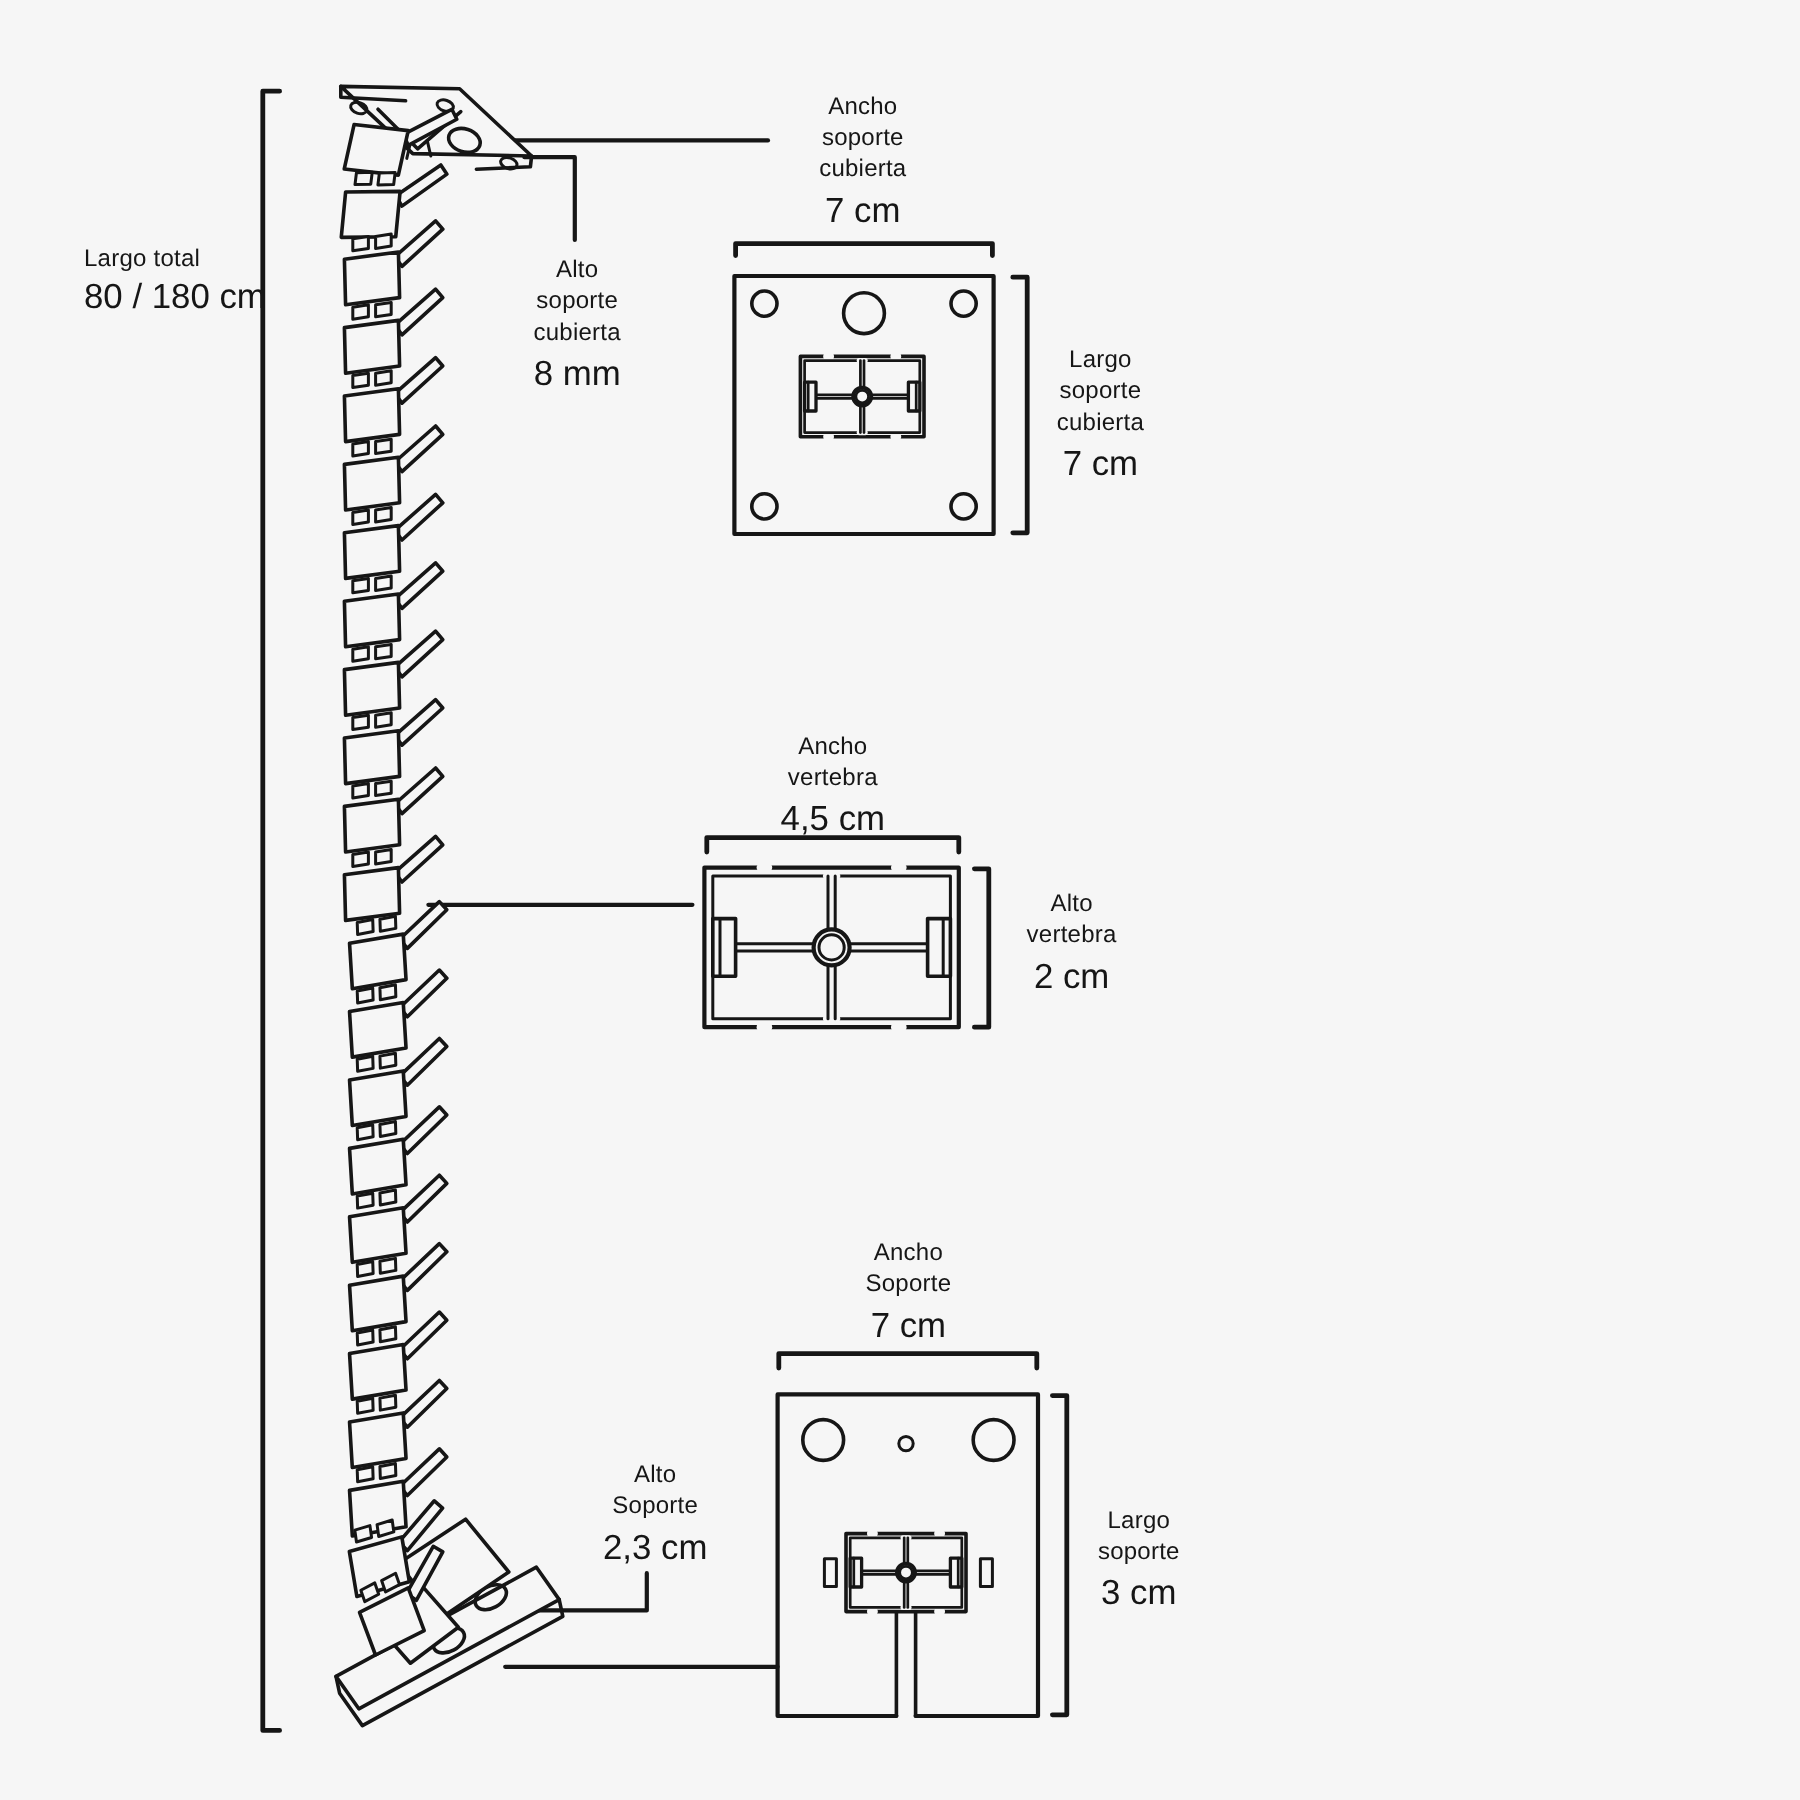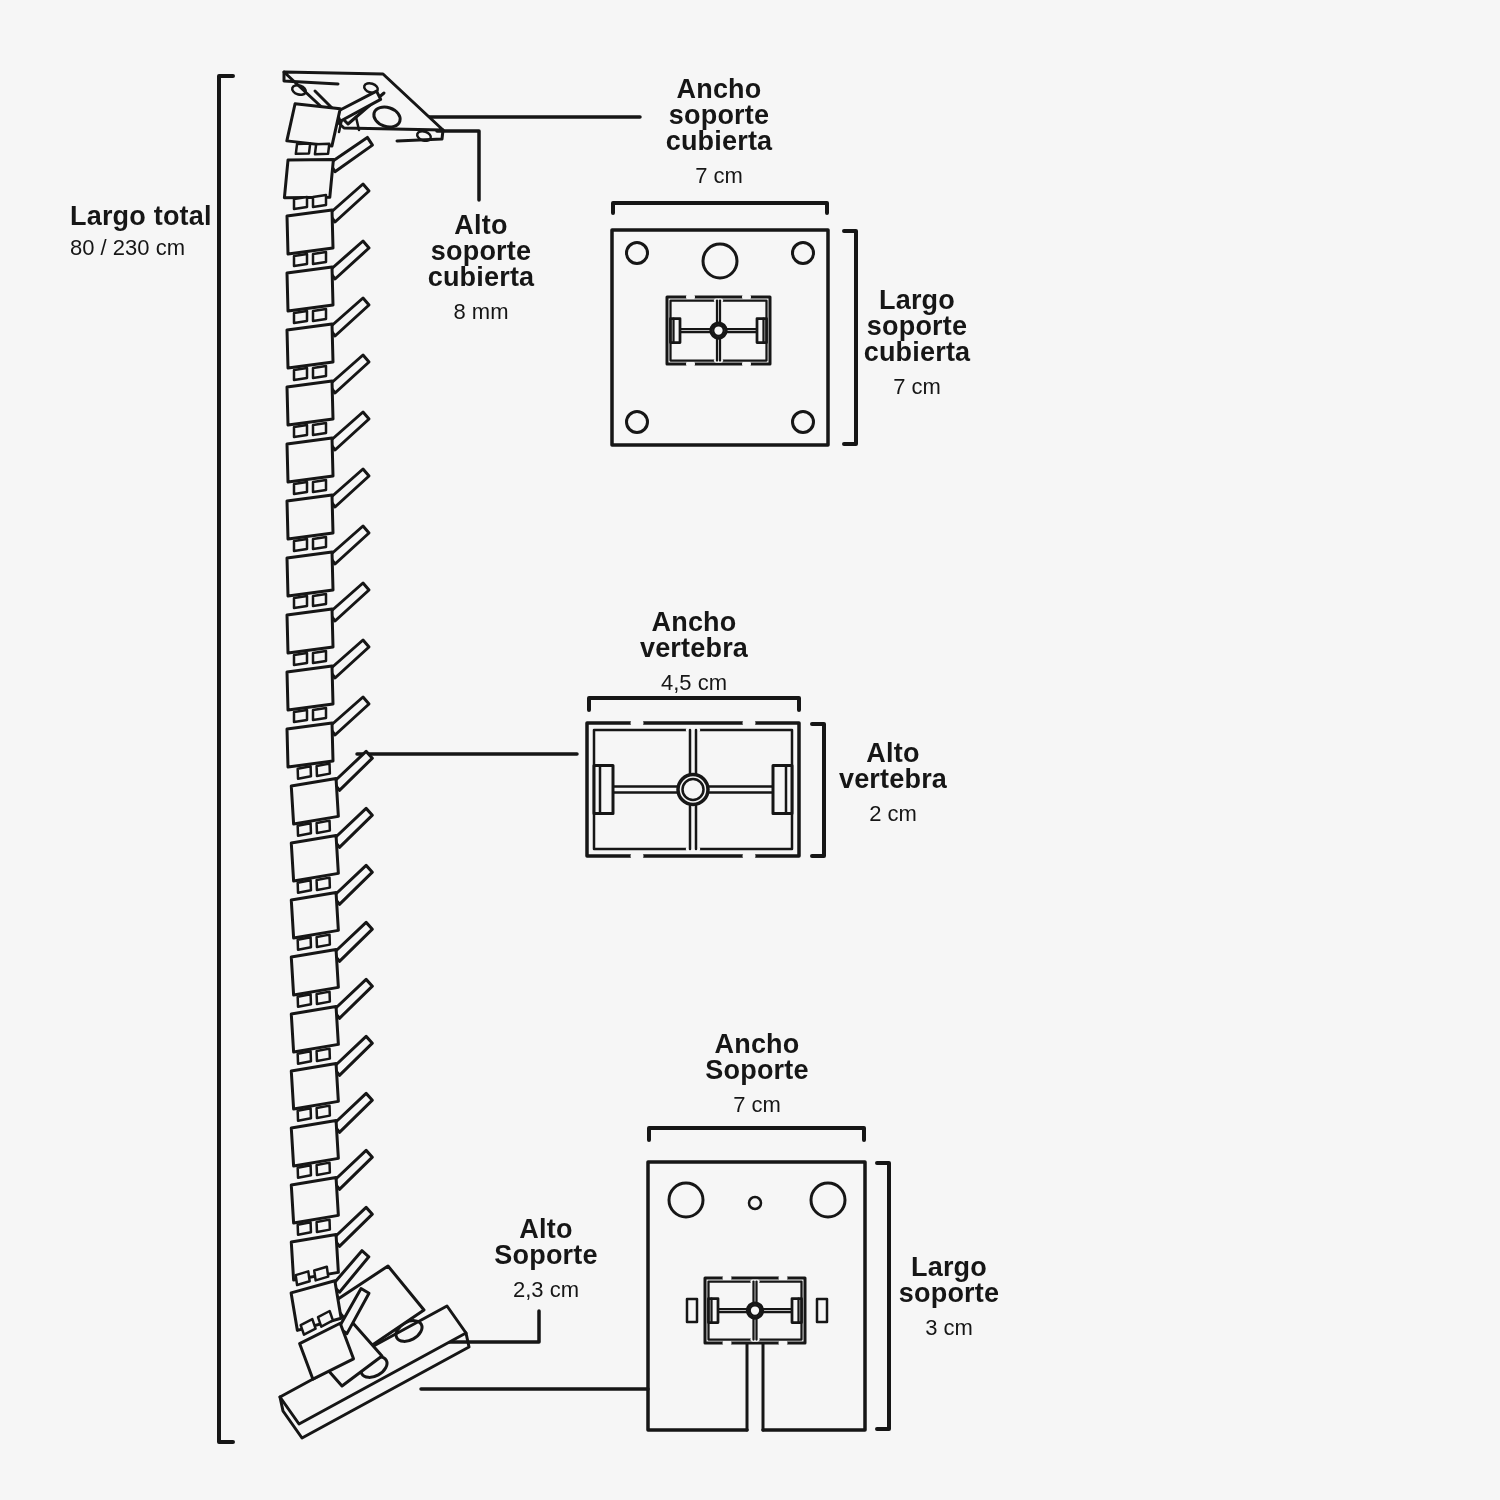--- a/index.html
+++ b/index.html
@@ -18,29 +18,29 @@
     position:absolute;
     text-align:center;
     transform:translateX(-50%);
     color:#161616;
   }
   .label.left-align{
     transform:none;
     text-align:left;
   }
   .label-name{
-    font-weight:700;
-    font-size:27px;
+    font-weight:400;
+    font-size:20px;
     line-height:26px;
     white-space:pre-line;
     letter-spacing:0.2px;
   }
   .label-value{
     font-weight:400;
-    font-size:22px;
+    font-size:29px;
     line-height:26px;
     margin-top:9px;
     white-space:pre-line;
   }
   .label.tight .label-value{margin-top:6px;}
 </style>
 </head>
 <body>
 
 <div class="canvas">
@@ -303,21 +303,21 @@
           <circle cx="755" cy="1310.5" r="7.5" stroke="#161616" stroke-width="3.25" fill="#f6f6f6"></circle>
           <circle cx="755" cy="1310.5" r="5.25" stroke="#161616" stroke-width="2.25" fill="none"></circle>
         </g>
       <rect x="687" y="1299" width="10" height="23" stroke-width="2.5"></rect>
       <rect x="817" y="1299" width="10" height="23" stroke-width="2.5"></rect>
     </g>
   </svg>
 
   <div class="label left-align tight" style="left:70px;top:163px;margin-top:40px;">
     <div class="label-name">Largo total</div>
-    <div class="label-value">80 / 230 cm</div>
+    <div class="label-value">80 / 180 cm</div>
   </div>
 
   <div class="label" style="left:719px;top:76px;">
     <div class="label-name">Ancho
 soporte
 cubierta</div>
     <div class="label-value">7 cm</div>
   </div>
 
   <div class="label" style="left:481px;top:212px;">

